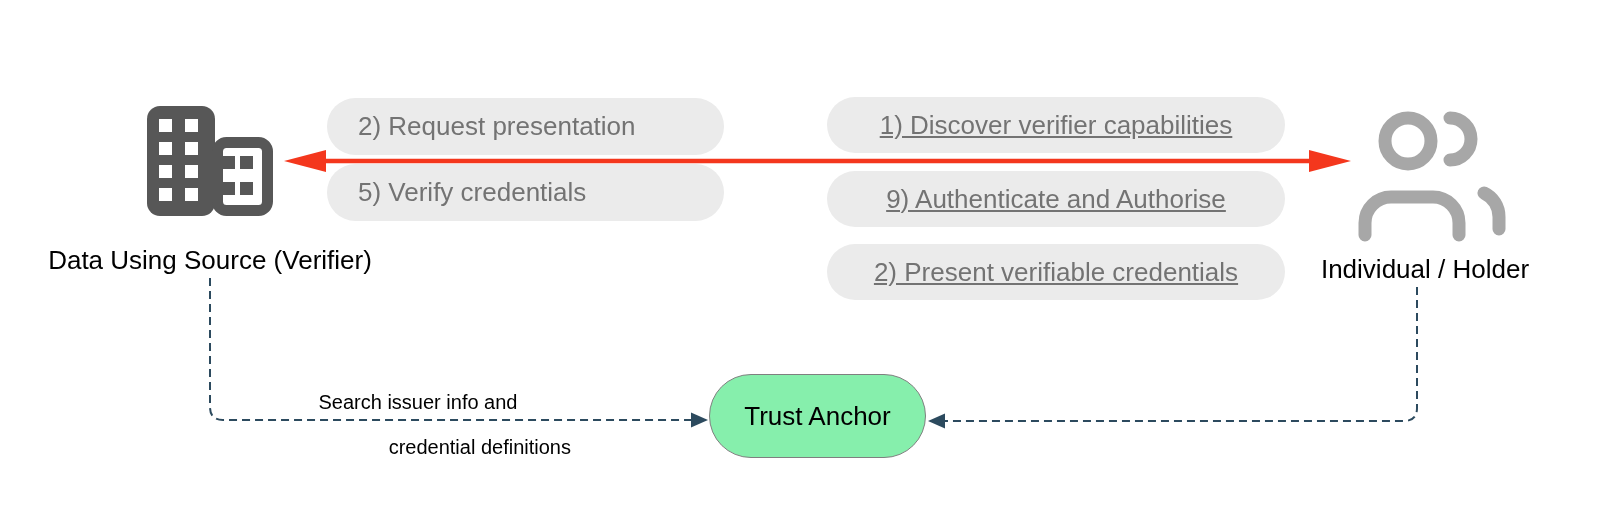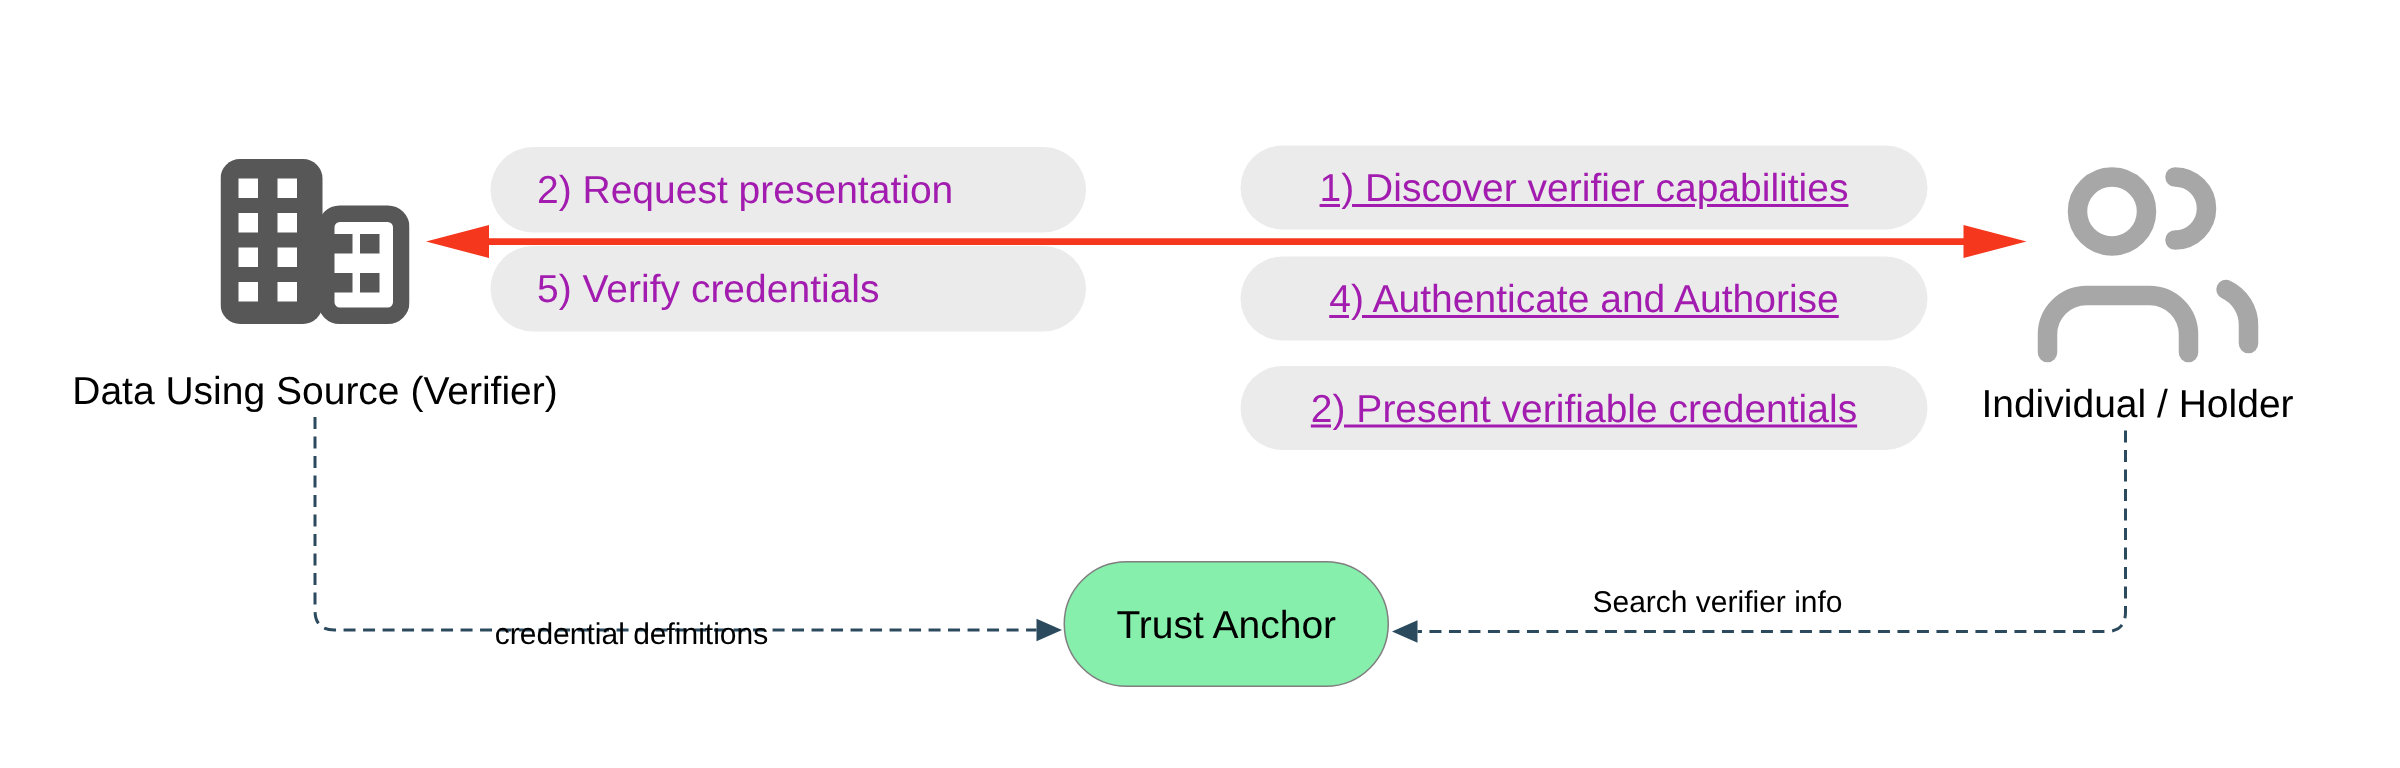--- a/index.html
+++ b/index.html
@@ -23,21 +23,21 @@
     white-space: nowrap;
   }
 
   .pill {
     position: absolute;
     background: #ebebeb;
     border-radius: 29px;
     display: flex;
     align-items: center;
     font-size: 26px;
-    color: #a21caf;
+    color: #737373;
     white-space: nowrap;
     z-index: 3;
   }
   .pill-left  { left: 327px; width: 397px; height: 57px; justify-content: flex-start; padding-left: 31px; box-sizing: border-box; }
   .pill-right { left: 827px; width: 458px; height: 56px; justify-content: center; text-decoration: underline; }
 
   .trust-anchor {
     position: absolute;
     left: 709px; top: 374px;
     width: 217px; height: 84px;
@@ -121,26 +121,26 @@
     <span>2) Request presentation</span>
   </div>
   <div class="pill pill-left" style="top:164px;">
     <span>5) Verify credentials</span>
   </div>
 
   <div class="pill pill-right" style="top:97px;">
     <span>1) Discover verifier capabilities</span>
   </div>
   <div class="pill pill-right" style="top:171px;">
-    <span>4) Authenticate and Authorise</span>
+    <span>9) Authenticate and Authorise</span>
   </div>
   <div class="pill pill-right" style="top:244px;">
     <span>2) Present verifiable credentials</span>
   </div>
 
   <div class="trust-anchor">
     <span>Trust Anchor</span>
   </div>
 
-  <div class="small-label" style="left:271px; top:412px; width:300px;">credential definitions</div>
-  <div class="small-label" style="left:995px; top:391px; width:300px;">Search verifier info</div>
+  <div class="small-label" style="left:268px; top:391px; width:300px;">Search issuer info and</div>
+  <div class="small-label" style="left:271px; top:436px; width:300px;text-align:right;">credential definitions</div>
 
 </div>
 
 </body></html>

